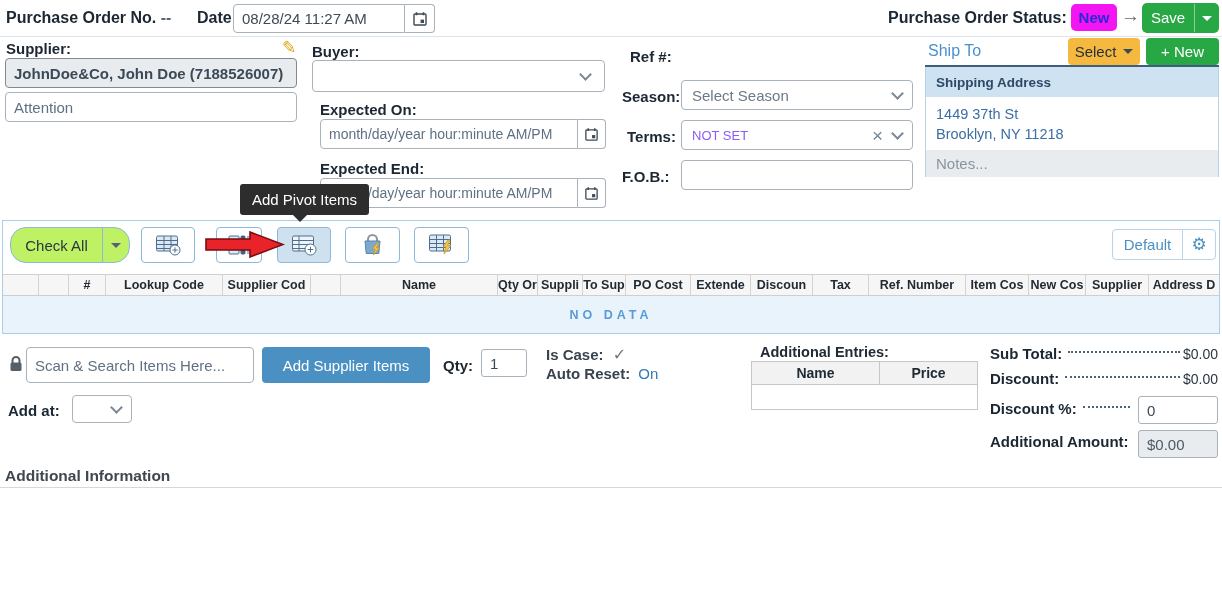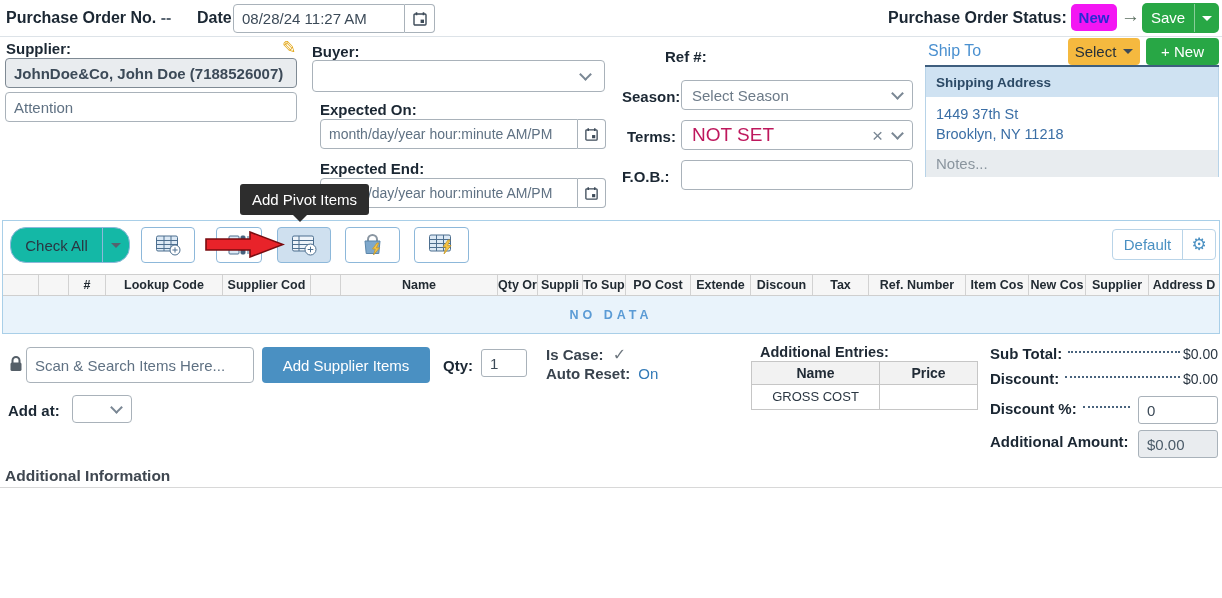--- a/index.html
+++ b/index.html
@@ -93,31 +93,31 @@
     <input style="width: 258px; height: 30px; border-radius: 4px 0px 0px 4px; font-size: 14px;" placeholder="month/day/year hour:minute AM/PM">
     <div class="iconbtn" style="width:28px;height:30px;border-radius:0 4px 4px 0;border-color:#a9b2ba;border-left:none">
       <svg width="15" height="15" viewBox="0 0 16 16">
         <rect x="2" y="3" width="12" height="11" rx="1" fill="none" stroke="#3c4a58" stroke-width="1.4"></rect>
         <path d="M4.5 1.2v3M11.5 1.2v3" stroke="#3c4a58" stroke-width="1.6"></path>
         <rect x="8.6" y="8.6" width="3.4" height="3.4" fill="#3c4a58"></rect>
       </svg>
     </div>
   </div>
 
-  <div class="abs lbl" style="left:665px;top:48px">Ref #:</div>
+  <div class="abs lbl" style="left:630px;top:48px">Ref #:</div>
 
   <div class="abs lbl" style="left:622px;top:88px">Season:</div>
   <div class="abs selbox" style="left:681px;top:80px;width:232px;height:30px;padding:0 10px">
     <span style="flex:1;color:#6c7a88;font-size:15px">Select Season</span>
     <span class="chev" style="margin-top:-4px"></span>
   </div>
 
   <div class="abs lbl" style="left:627px;top:128px">Terms:</div>
   <div class="abs selbox" style="left:681px;top:120px;width:232px;height:30px;padding:0 10px">
-    <span style="flex:1;color:#be185d;font-size:19px">NOT SET</span>
+    <span style="flex:1;color:#8b5cf6;font-size:13px">NOT SET</span>
     <span style="color:#7a8794;font-size:19px;margin-right:10px;cursor:pointer;line-height:1">×</span>
     <span class="chev" style="margin-top:-4px"></span>
   </div>
 
   <div class="abs lbl" style="left:622px;top:168px">F.O.B.:</div>
   <input class="abs" style="left: 681px; top: 160px; width: 232px; height: 30px;">
 
   <div class="abs" style="left:928px;top:42px;color:#4a90d0;font-size:16px;font-weight:400">Ship To</div>
   <div class="abs" style="left:1068px;top:38px;width:72px;height:27px;background:#f5b93f;border-radius:4px;display:flex;align-items:center;justify-content:center;gap:7px;cursor:pointer">
     <span style="font-size:15px;color:#26303a">Select</span>
@@ -131,21 +131,21 @@
     <div style="height:30px;background:#cfe2f2;display:flex;align-items:center;padding-left:10px;font-size:13.5px;font-weight:700;color:#2c4a66">Shipping Address</div>
     <div style="padding:7px 10px 6px;color:#3a6ea5;font-size:14.5px;line-height:20px">
       <div>1449 37th St</div>
       <div>Brooklyn, NY 11218</div>
     </div>
     <div style="height:27px;background:#e8ecef;display:flex;align-items:center;padding-left:10px;color:#8a959e;font-size:15px;cursor:text">Notes...</div>
   </div>
 
   <div class="abs" style="left:2px;top:220px;width:1218px;height:114px;border:1px solid #a9cfe8;background:#fff"></div>
 
-  <div class="abs" style="left:10px;top:227px;width:120px;height:36px;border:1px solid #8db8da;border-radius:16px;background:#14b8a6;display:flex;cursor:pointer">
+  <div class="abs" style="left:10px;top:227px;width:120px;height:36px;border:1px solid #8db8da;border-radius:16px;background:#bef264;display:flex;cursor:pointer">
     <span style="flex:1;display:flex;align-items:center;justify-content:center;font-size:15px;color:#2a3642">Check All</span>
     <span style="width:27px;border-left:1px solid #8db8da;display:flex;align-items:center;justify-content:center">
       <span class="caret-dark" style="border-top-color:#55626e"></span>
     </span>
   </div>
 
   <div class="abs iconbtn" style="left:141px;top:227px;width:54px;height:36px">
     <svg width="27" height="23" viewBox="0 0 27 23">
       <rect x="1.5" y="2" width="21" height="15" rx="1.5" fill="#dce9f5" stroke="#4d6f8f"></rect>
       <path d="M1.5 6.5h21M1.5 10.5h21M1.5 14.5h21M9 2v15M16 2v15" stroke="#4d6f8f" fill="none"></path>
@@ -237,21 +237,20 @@
     <span class="chev" style="margin-top:-4px"></span>
   </div>
 
   <div class="abs" style="left:760px;top:344px;font-size:14.5px;font-weight:700;color:#212b36">Additional Entries:</div>
   <div class="abs" style="left:751px;top:361px;width:227px;border:1px solid #c6c6c6">
     <div style="display:flex;background:#f2f2f2;border-bottom:1px solid #c6c6c6;height:23px;font-weight:700;font-size:14px;color:#212b36">
       <div style="width:128px;border-right:1px solid #c6c6c6;text-align:center;line-height:22px">Name</div>
       <div style="flex:1;text-align:center;line-height:22px">Price</div>
     </div>
     <div style="display:flex;background:#fff;height:24px;font-size:13px;color:#2a3642">
-      <div style="width:128px;border-right:1px solid #c6c6c6;text-align:center;line-height:23px">GROSS COST</div>
       <div style="flex:1;line-height:23px"></div>
     </div>
   </div>
 
   <div class="abs tline" style="left:990px;top:345px">
     <span class="lbl">Sub Total:</span>
     <span class="dots"></span>
     <span class="val">$0.00</span>
   </div>
   <div class="abs tline" style="left:990px;top:370px">

